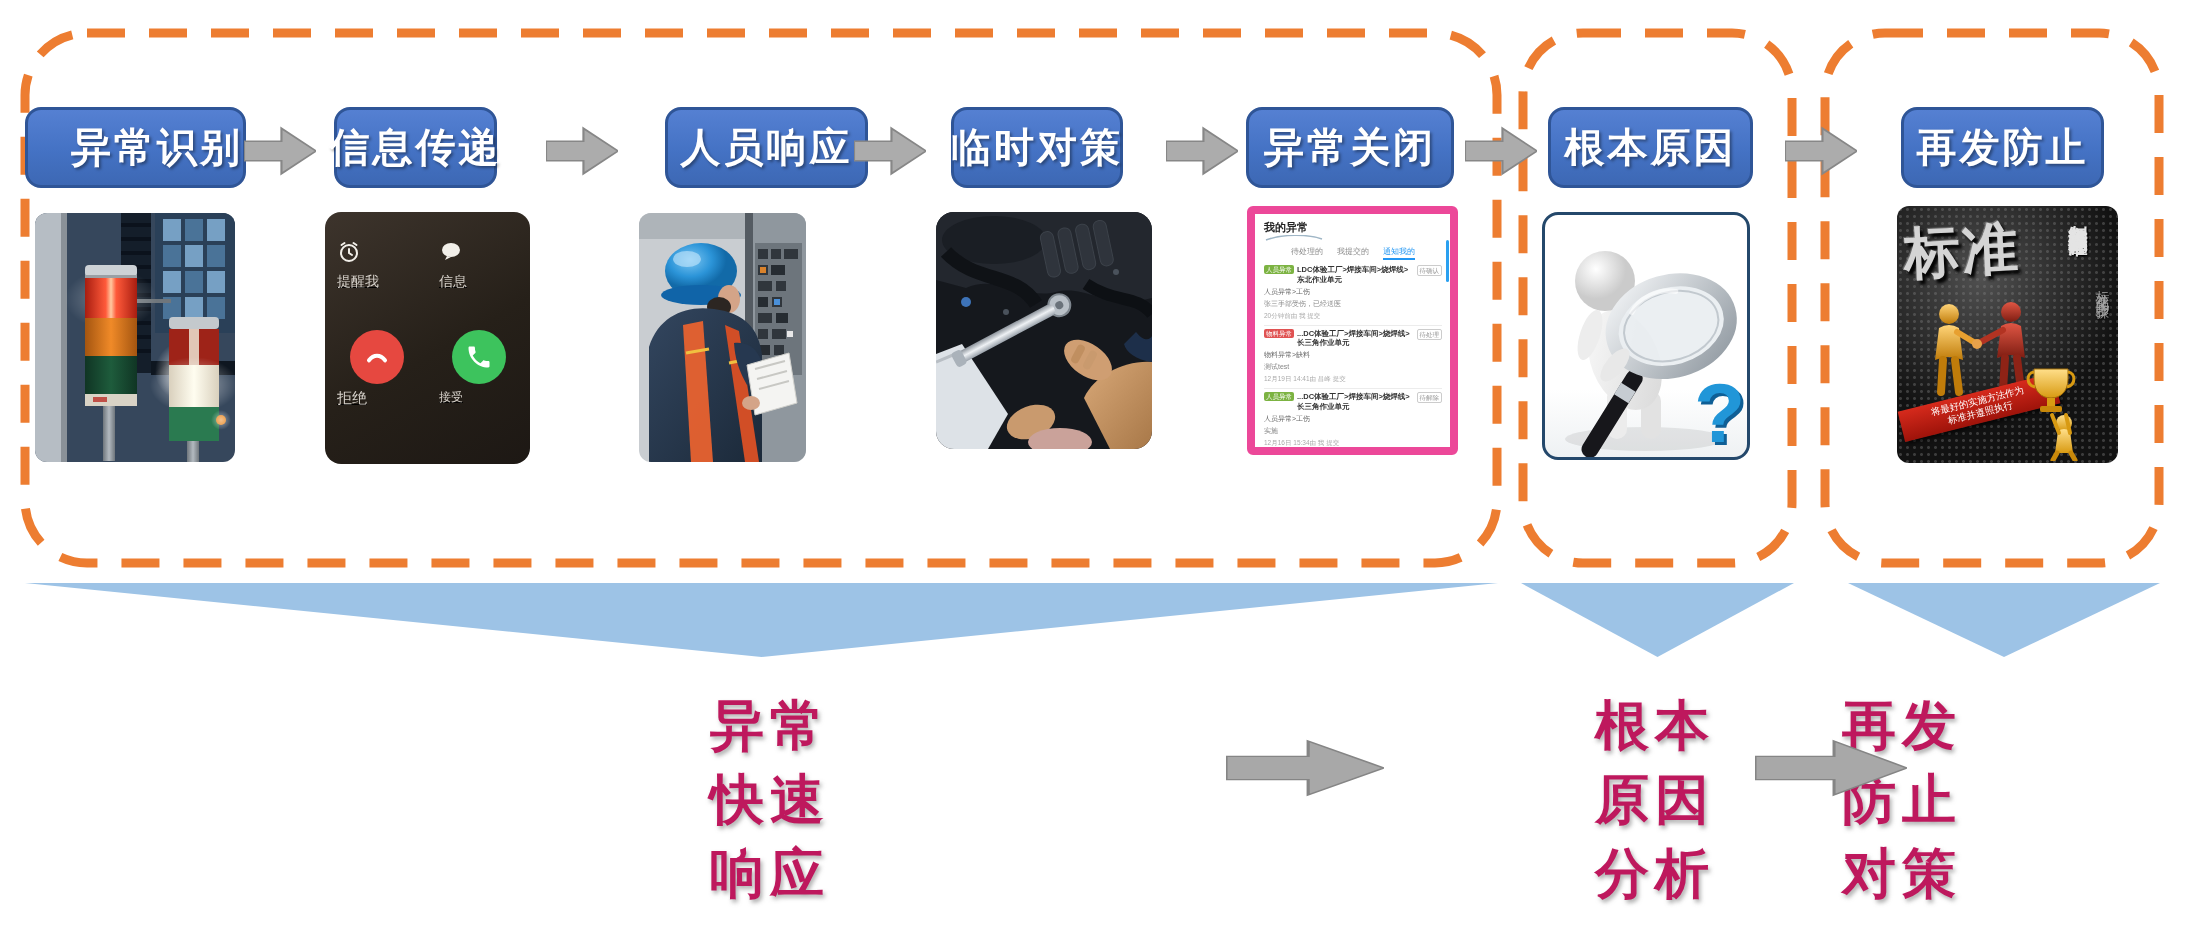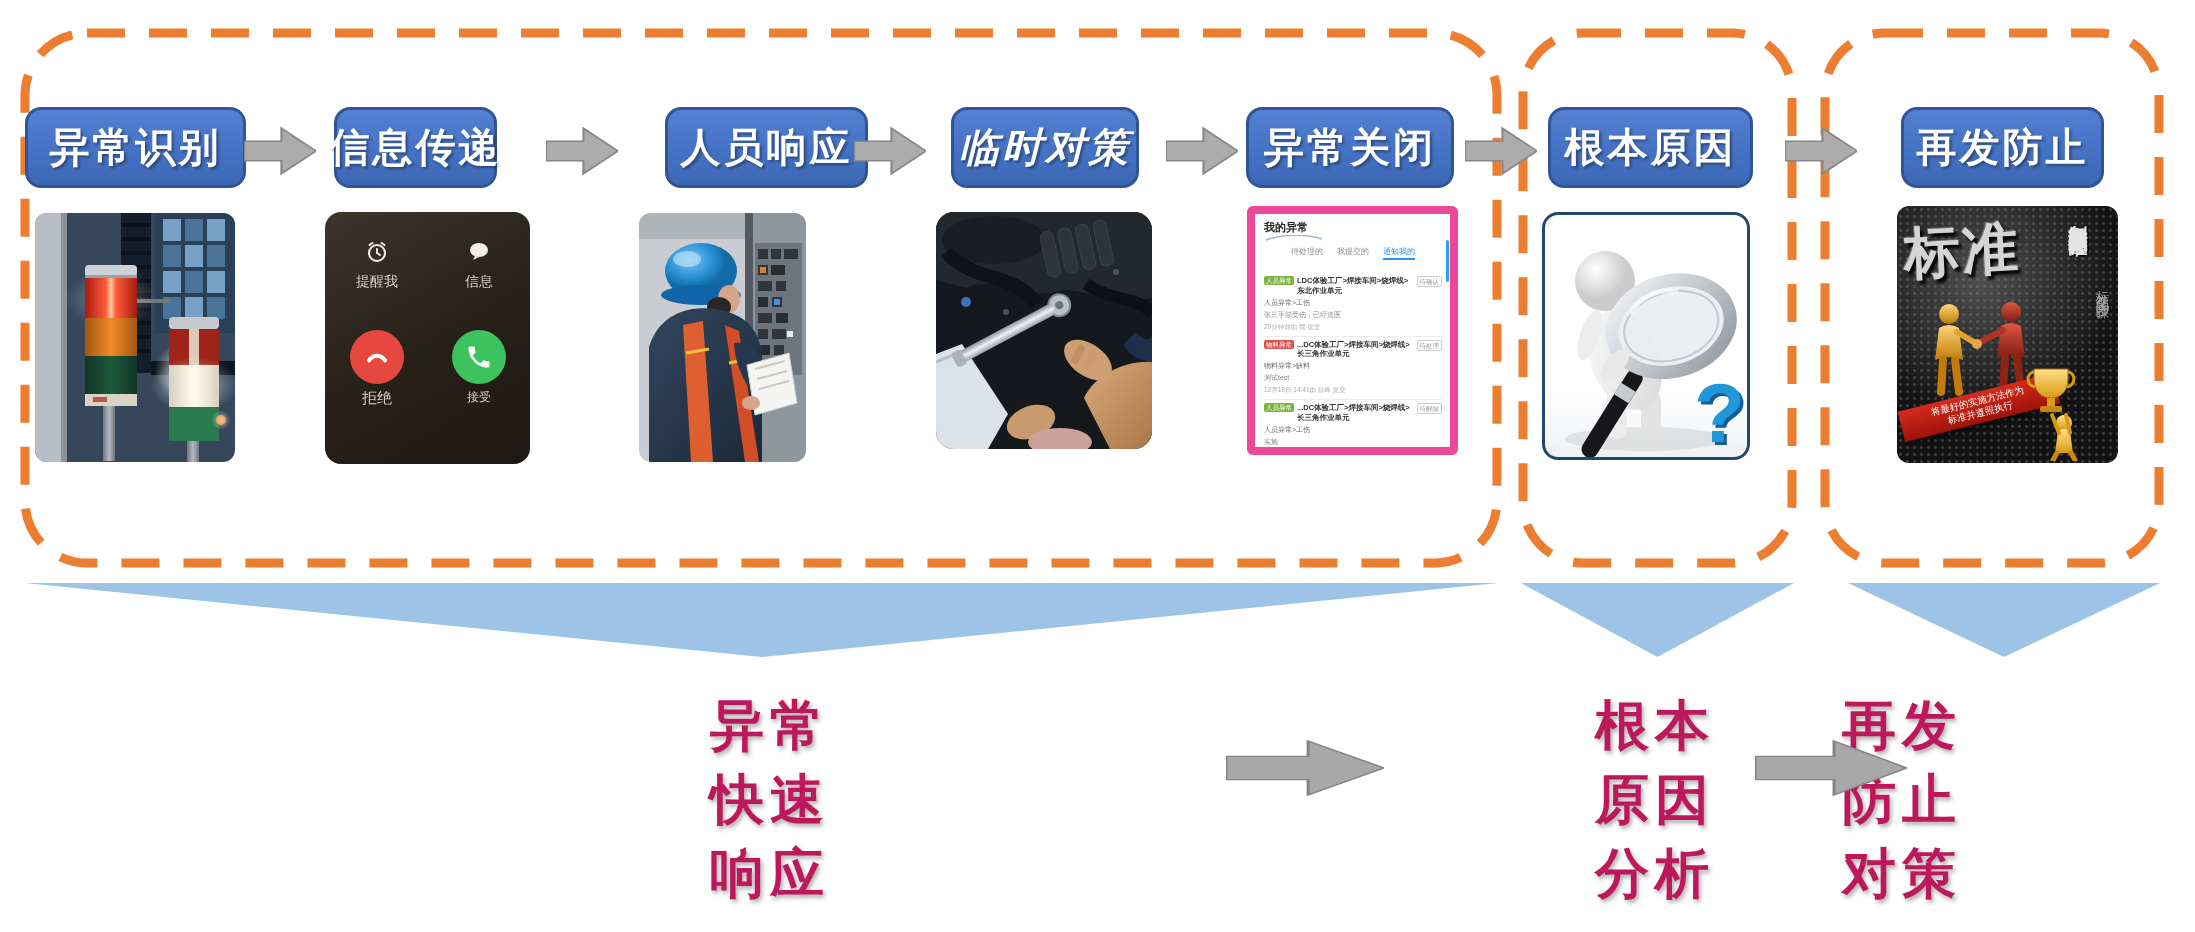--- a/index.html
+++ b/index.html
@@ -15,30 +15,30 @@
     display:flex;align-items:center;justify-content:center;}
   .stepbox span{color:#fff;font-size:40px;font-weight:bold;letter-spacing:3px;
     text-shadow:2px 2px 3px rgba(0,0,0,.38);white-space:nowrap;}
   
   .blockarrow{position:absolute;}
   
   .pimg{position:absolute;overflow:hidden;}
   .r12{border-radius:12px;}
   
   .phone{background:linear-gradient(150deg,#3d342c,#262019 55%,#1d1814);border-radius:16px;}
-  .ph-col{position:absolute;width:80px;text-align:center;}
+  .ph-col{position:absolute;width:80px;text-align:left;text-decoration:underline;}
   .ph-label{color:#d6d1ca;font-size:14px;margin-top:5px;}
   .ph-btn{width:54px;height:54px;border-radius:50%;margin:0 auto;display:flex;align-items:center;justify-content:center;}
   .ph-red{background:#e64840;}
   .ph-green{background:#3dc35d;}
   
   .appcard{background:#fff;border:8px solid #ec4899;border-radius:6px;box-sizing:border-box;
     padding:6px 8px 0 9px;font-size:7px;color:#555;}
   .app-title{font-size:11px;font-weight:bold;color:#222;}
-  .app-tabs{display:flex;gap:14px;justify-content:center;margin:4px 0 13px;color:#8a8a8a;font-size:8px;}
+  .app-tabs{display:flex;gap:14px;justify-content:center;margin:4px 0 2px;color:#8a8a8a;font-size:8px;}
   .app-tab.active{color:#2196f3;border-bottom:2px solid #2196f3;padding-bottom:1px;}
   .app-item{padding:3px 0 4px;border-bottom:1px solid #ececec;position:relative;}
   .ai-row1{display:flex;align-items:flex-start;gap:3px;}
   .cat-badge{flex:0 0 auto;color:#fff;font-size:6.5px;padding:1px 2px;border-radius:2px;line-height:1.1;}
   .cat-green{background:#7cb342;}
   .cat-red{background:#e05252;}
   .ai-title{font-size:7.5px;font-weight:bold;color:#333;line-height:1.3;width:126px;}
   .status-badge{margin-left:auto;flex:0 0 auto;font-size:6.5px;color:#999;border:1px solid #ccc;border-radius:2px;padding:0 2px;line-height:1.4;}
   .status-red{color:#d9534f;border-color:#e3a6a4;}
   .ai-sub{color:#666;margin-top:2px;}
@@ -77,30 +77,30 @@
   <svg class="group-svg" style="left:20px;top:28px;" width="1482" height="540">
     <rect x="5" y="5" width="1472" height="530" rx="62" fill="none" stroke="#ED7D31" stroke-width="9" stroke-dasharray="38 24"></rect>
   </svg>
   <svg class="group-svg" style="left:1518px;top:28px;" width="279" height="540">
     <rect x="5" y="5" width="269" height="530" rx="60" fill="none" stroke="#ED7D31" stroke-width="9" stroke-dasharray="38 24"></rect>
   </svg>
   <svg class="group-svg" style="left:1820px;top:28px;" width="344" height="540">
     <rect x="5" y="5" width="334" height="530" rx="60" fill="none" stroke="#ED7D31" stroke-width="9" stroke-dasharray="38 24"></rect>
   </svg>
 
-  <div class="stepbox" style="left:25px;width:221px;">
+  <div class="stepbox" style="left:25px;width:221px;justify-content:flex-end;">
     <span>异常识别</span>
     </div>
   <div class="stepbox" style="left:334px;width:163px;">
     <span>信息传递</span>
     </div>
   <div class="stepbox" style="left:627px;width:203px;margin-left:38px;">
     <span>人员响应</span>
     </div>
-  <div class="stepbox" style="left:951px;width:188px;font-style:italic;">
+  <div class="stepbox" style="left:951px;width:172px;">
     <span>临时对策</span>
     </div>
   <div class="stepbox" style="left:1246px;width:208px;">
     <span>异常关闭</span>
     </div>
   <div class="stepbox" style="left:1548px;width:205px;">
     <span>根本原因</span>
     </div>
   <div class="stepbox" style="left:1901px;width:203px;">
     <span>再发防止</span>

